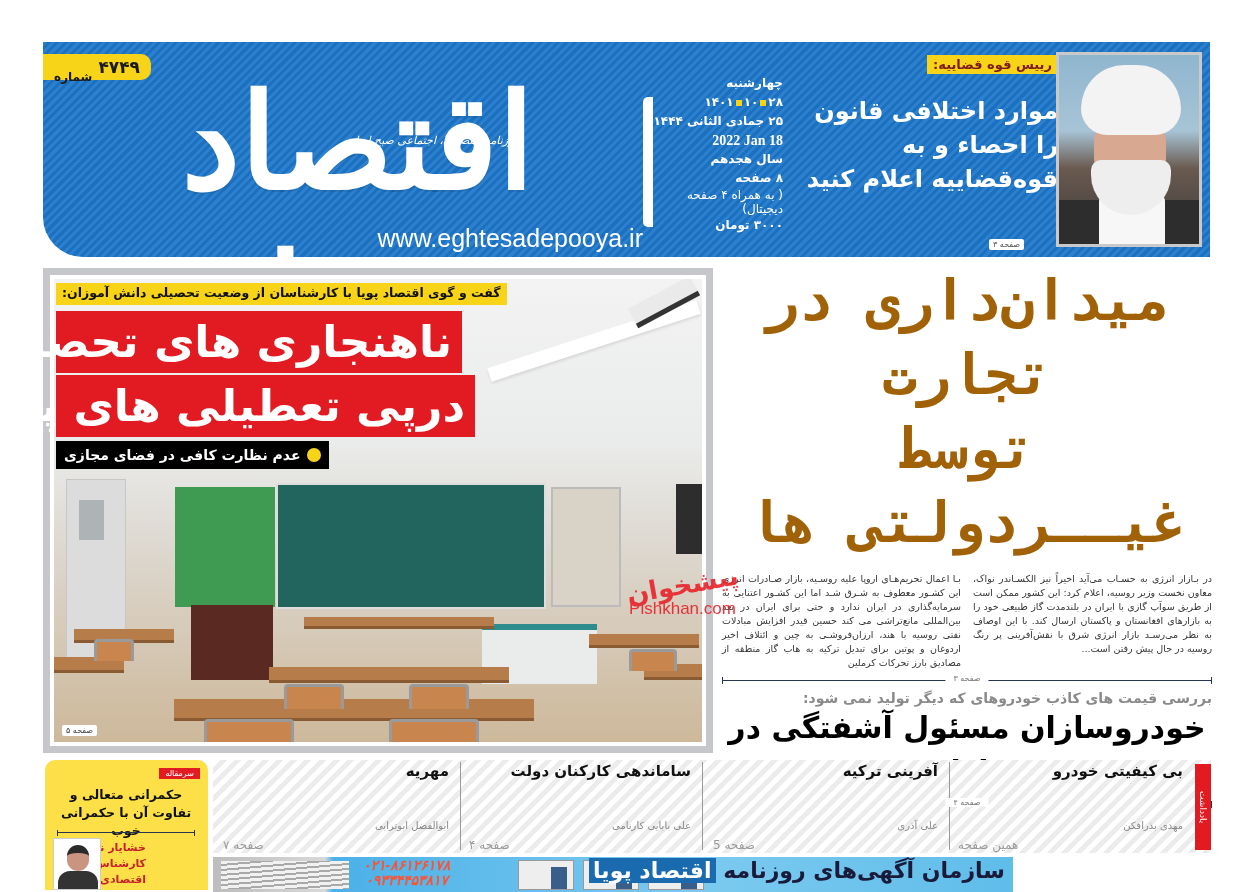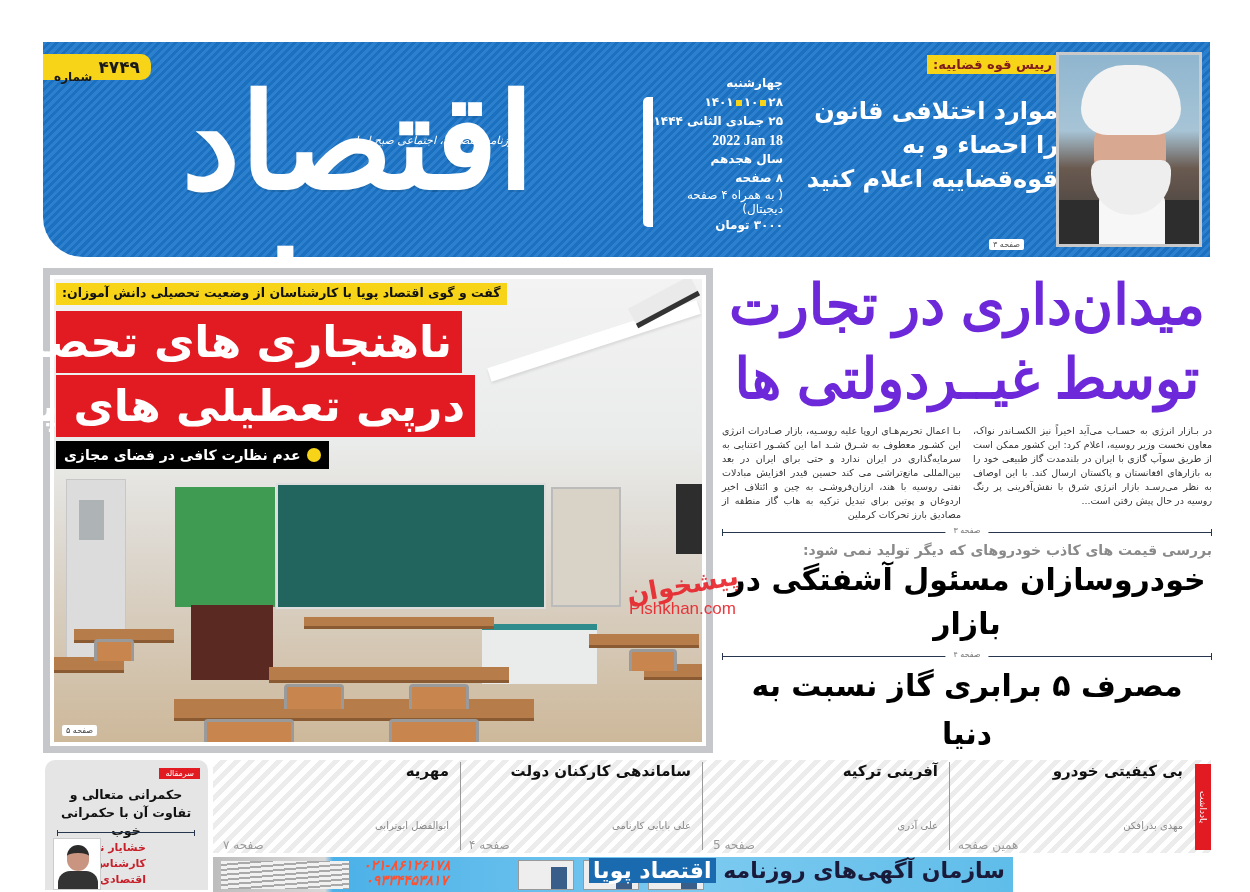--- a/index.html
+++ b/index.html
@@ -121,36 +121,36 @@
   .watermark {
     position: absolute; left: 600px; top: 570px; width: 165px; color: #e8232a; text-align: center; opacity: 0.9;
   }
   .watermark .fa { font-size: 26px; font-weight: bold; direction: rtl; line-height: 30px; transform: rotate(-10deg); }
   .watermark .en { font-family: "Liberation Sans", sans-serif; font-size: 17px; line-height: 18px; }
 
   
   .rightcol { position: absolute; left: 722px; top: 268px; width: 490px; direction: rtl; }
   .kicker-gray { color: #8a8a8a; font-size: 14px; font-weight: bold; text-align: right; white-space: nowrap; }
   .main-head {
-    color: #6d28d9; font-weight: bold; font-size: 56px; line-height: 74px; text-align: center; letter-spacing: -1px;
-    font-family: Liberation Sans, sans-serif;
+    color: #a16207; font-weight: bold; font-size: 56px; line-height: 74px; text-align: center; letter-spacing: -1px;
+    font-family: Liberation Mono, monospace;
   }
   .body-cols { display: flex; gap: 12px; margin-top: 8px; }
   .body-cols p { flex: 1; font-size: 9.5px; line-height: 14px; color: #333; text-align: justify; }
   .rule { position: relative; height: 12px; margin-top: 4px; }
   .rule::before { content: ""; position: absolute; left: 0; right: 0; top: 6px; border-top: 1px solid #25364e; }
   .rule::after { content: ""; position: absolute; left: 0; right: 0; top: 3px; height: 7px; border-left: 1px solid #25364e; border-right: 1px solid #25364e; }
   .rule span { position: absolute; left: 50%; top: 0; transform: translateX(-50%); background: #fff; padding: 0 8px; font-size: 8px; color: #777; z-index: 1; }
   .second-head { font-weight: bold; font-size: 30px; line-height: 44px; text-align: center; color: #000; }
   .third-head { font-weight: bold; font-size: 30px; line-height: 48px; text-align: center; color: #000; }
 
   
   .editorial {
     position: absolute; left: 45px; top: 760px; width: 163px; height: 130px;
-    background: #e5e5e5; border-radius: 10px 10px 0 0; direction: rtl;
+    background: #fde047; border-radius: 10px 10px 0 0; direction: rtl;
   }
   .editorial .tag { position: absolute; right: 8px; top: 8px; background: #e21b23; color: #fff; font-size: 8px; padding: 1px 6px; }
   .editorial .title { position: absolute; right: 8px; top: 26px; width: 148px; font-size: 12.5px; font-weight: bold; line-height: 18px; text-align: center; color: #111; }
   .editorial .line { position: absolute; left: 12px; top: 72px; width: 138px; border-top: 1px solid #25364e; }
   .editorial .line::before, .editorial .line::after { content: ""; position: absolute; top: -3px; height: 6px; border-left: 1px solid #25364e; }
   .editorial .line::before { left: 0; } .editorial .line::after { right: 0; }
   .editorial .author { position: absolute; right: 62px; top: 80px; color: #c8202a; font-size: 11px; font-weight: bold; line-height: 16px; text-align: right; }
   .editorial .avatar { position: absolute; left: 8px; top: 78px; width: 48px; height: 52px; background: #fff; border: 1px solid #ccc; overflow: hidden; }
   .editorial .avatar .head { position: absolute; left: 13px; top: 6px; width: 22px; height: 26px; border-radius: 11px; background: #c99580; border-top: 8px solid #2a2a2a; }
   .editorial .avatar .body { position: absolute; left: 4px; top: 32px; width: 40px; height: 24px; background: #333; border-radius: 12px 12px 0 0; }
@@ -184,20 +184,21 @@
 
 <div class="page">
 
   <div class="masthead">
     <div class="issue-badge">
       <span class="num">۴۷۴۹</span>
       <span class="lbl">شماره</span>
     </div>
     <div class="logo">اقتصاد پویا</div>
     <div class="tagline">روزنامه اقتصادی، اجتماعی صبح ایران</div>
+    <div class="website">www.eghtesadepooya.ir</div>
     <div class="logo-bar"></div>
 
     <div class="dateline">
       <div>چهارشنبه</div>
       <div>
         <span>۲۸</span><span class="sq"></span><span>۱۰</span><span class="sq"></span><span>۱۴۰۱</span>
       </div>
       <div>۲۵ جمادی الثانی ۱۴۴۴</div>
       <div class="en">2022  Jan 18</div>
       <div>سال هجدهم</div>

